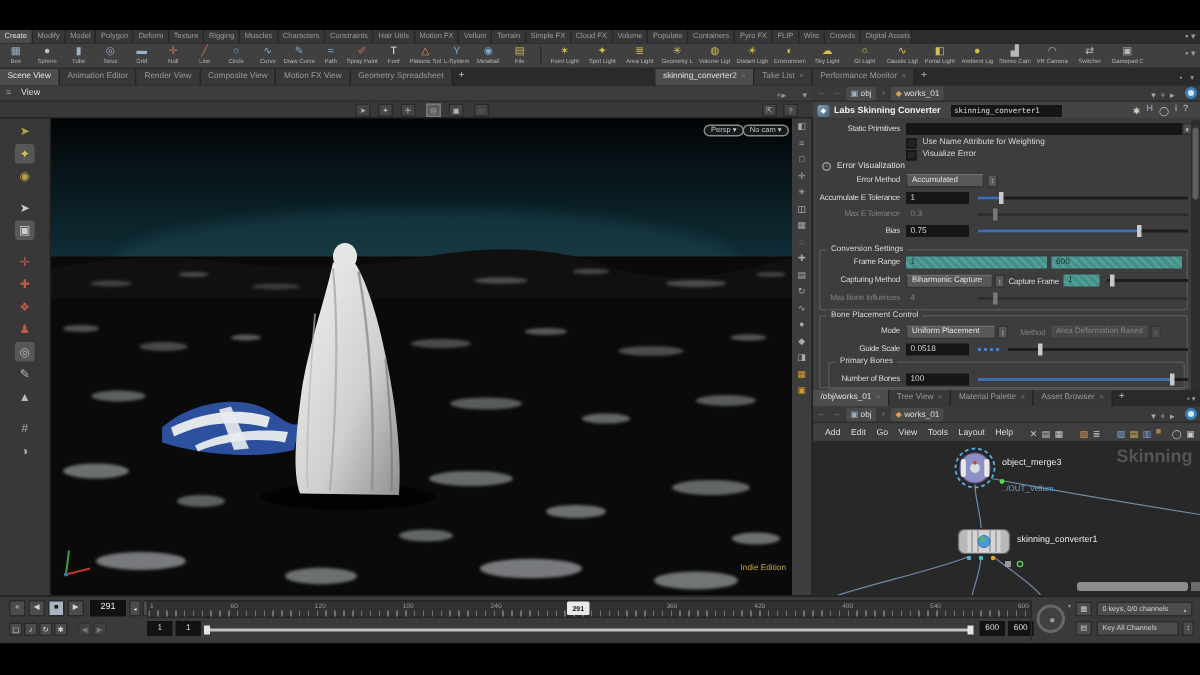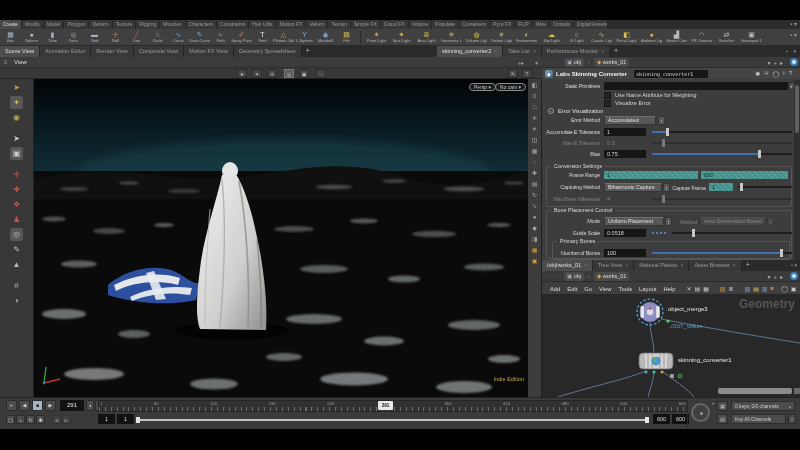--- a/index.html
+++ b/index.html
@@ -684,21 +684,21 @@
       <span style="color:#7fa8d8">▥</span>
       <span style="color:#b08050">■</span>
     </span>
     <span class="nm-right">
       <span>◯</span>
       <span>▣</span>
     </span>
   </div>
 
   <div class="abs" id="net-canvas">
-    <span class="watermark">Geometry</span>
+    <span class="watermark">Skinning</span>
     <svg width="258" height="102" viewBox="0 0 258 102" style="position:absolute;left:0;top:0">
       <g stroke="#7d9cc0" stroke-width="0.8" fill="none" opacity="0.85">
         <path d="M108,28 C108,38 112,48 112,57"></path>
         <path d="M119,24 C160,32 220,42 258,48"></path>
         <path d="M104,76 C85,84 40,94 16,102"></path>
         <path d="M112,76 C112,84 108,94 106,102"></path>
         <path d="M120,76 C130,84 146,94 152,102"></path>
       </g>
 
       <g>

